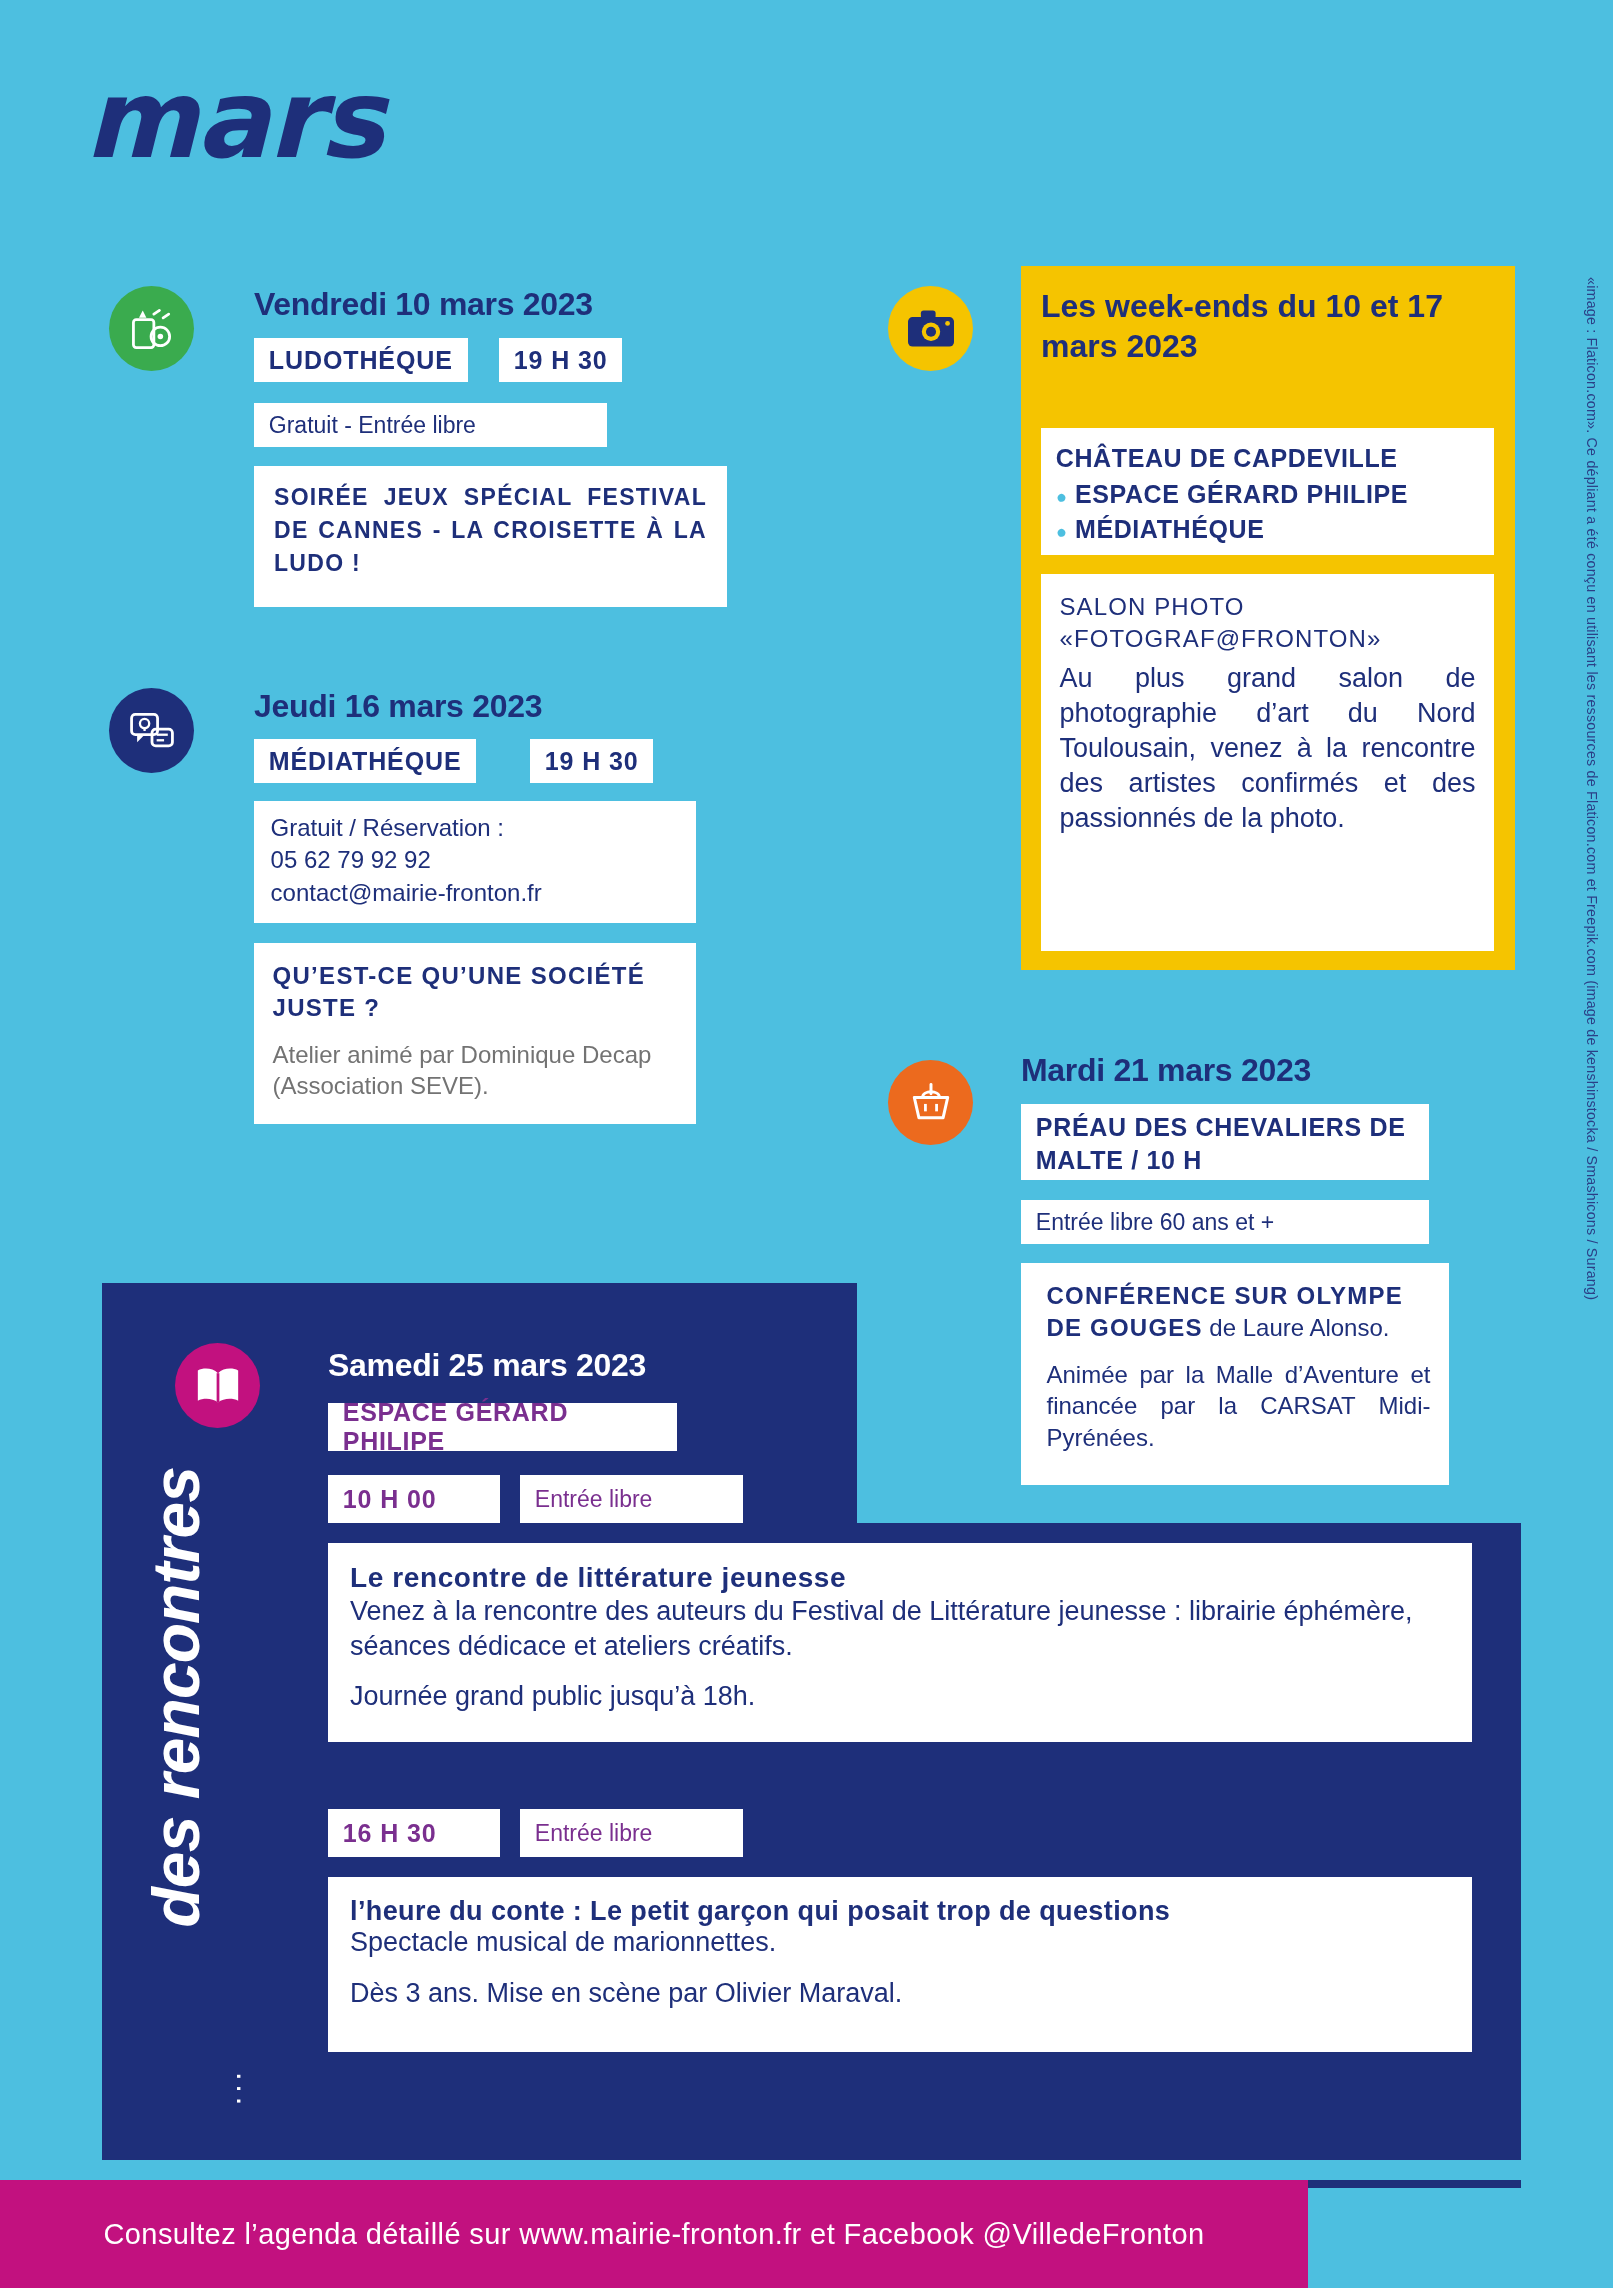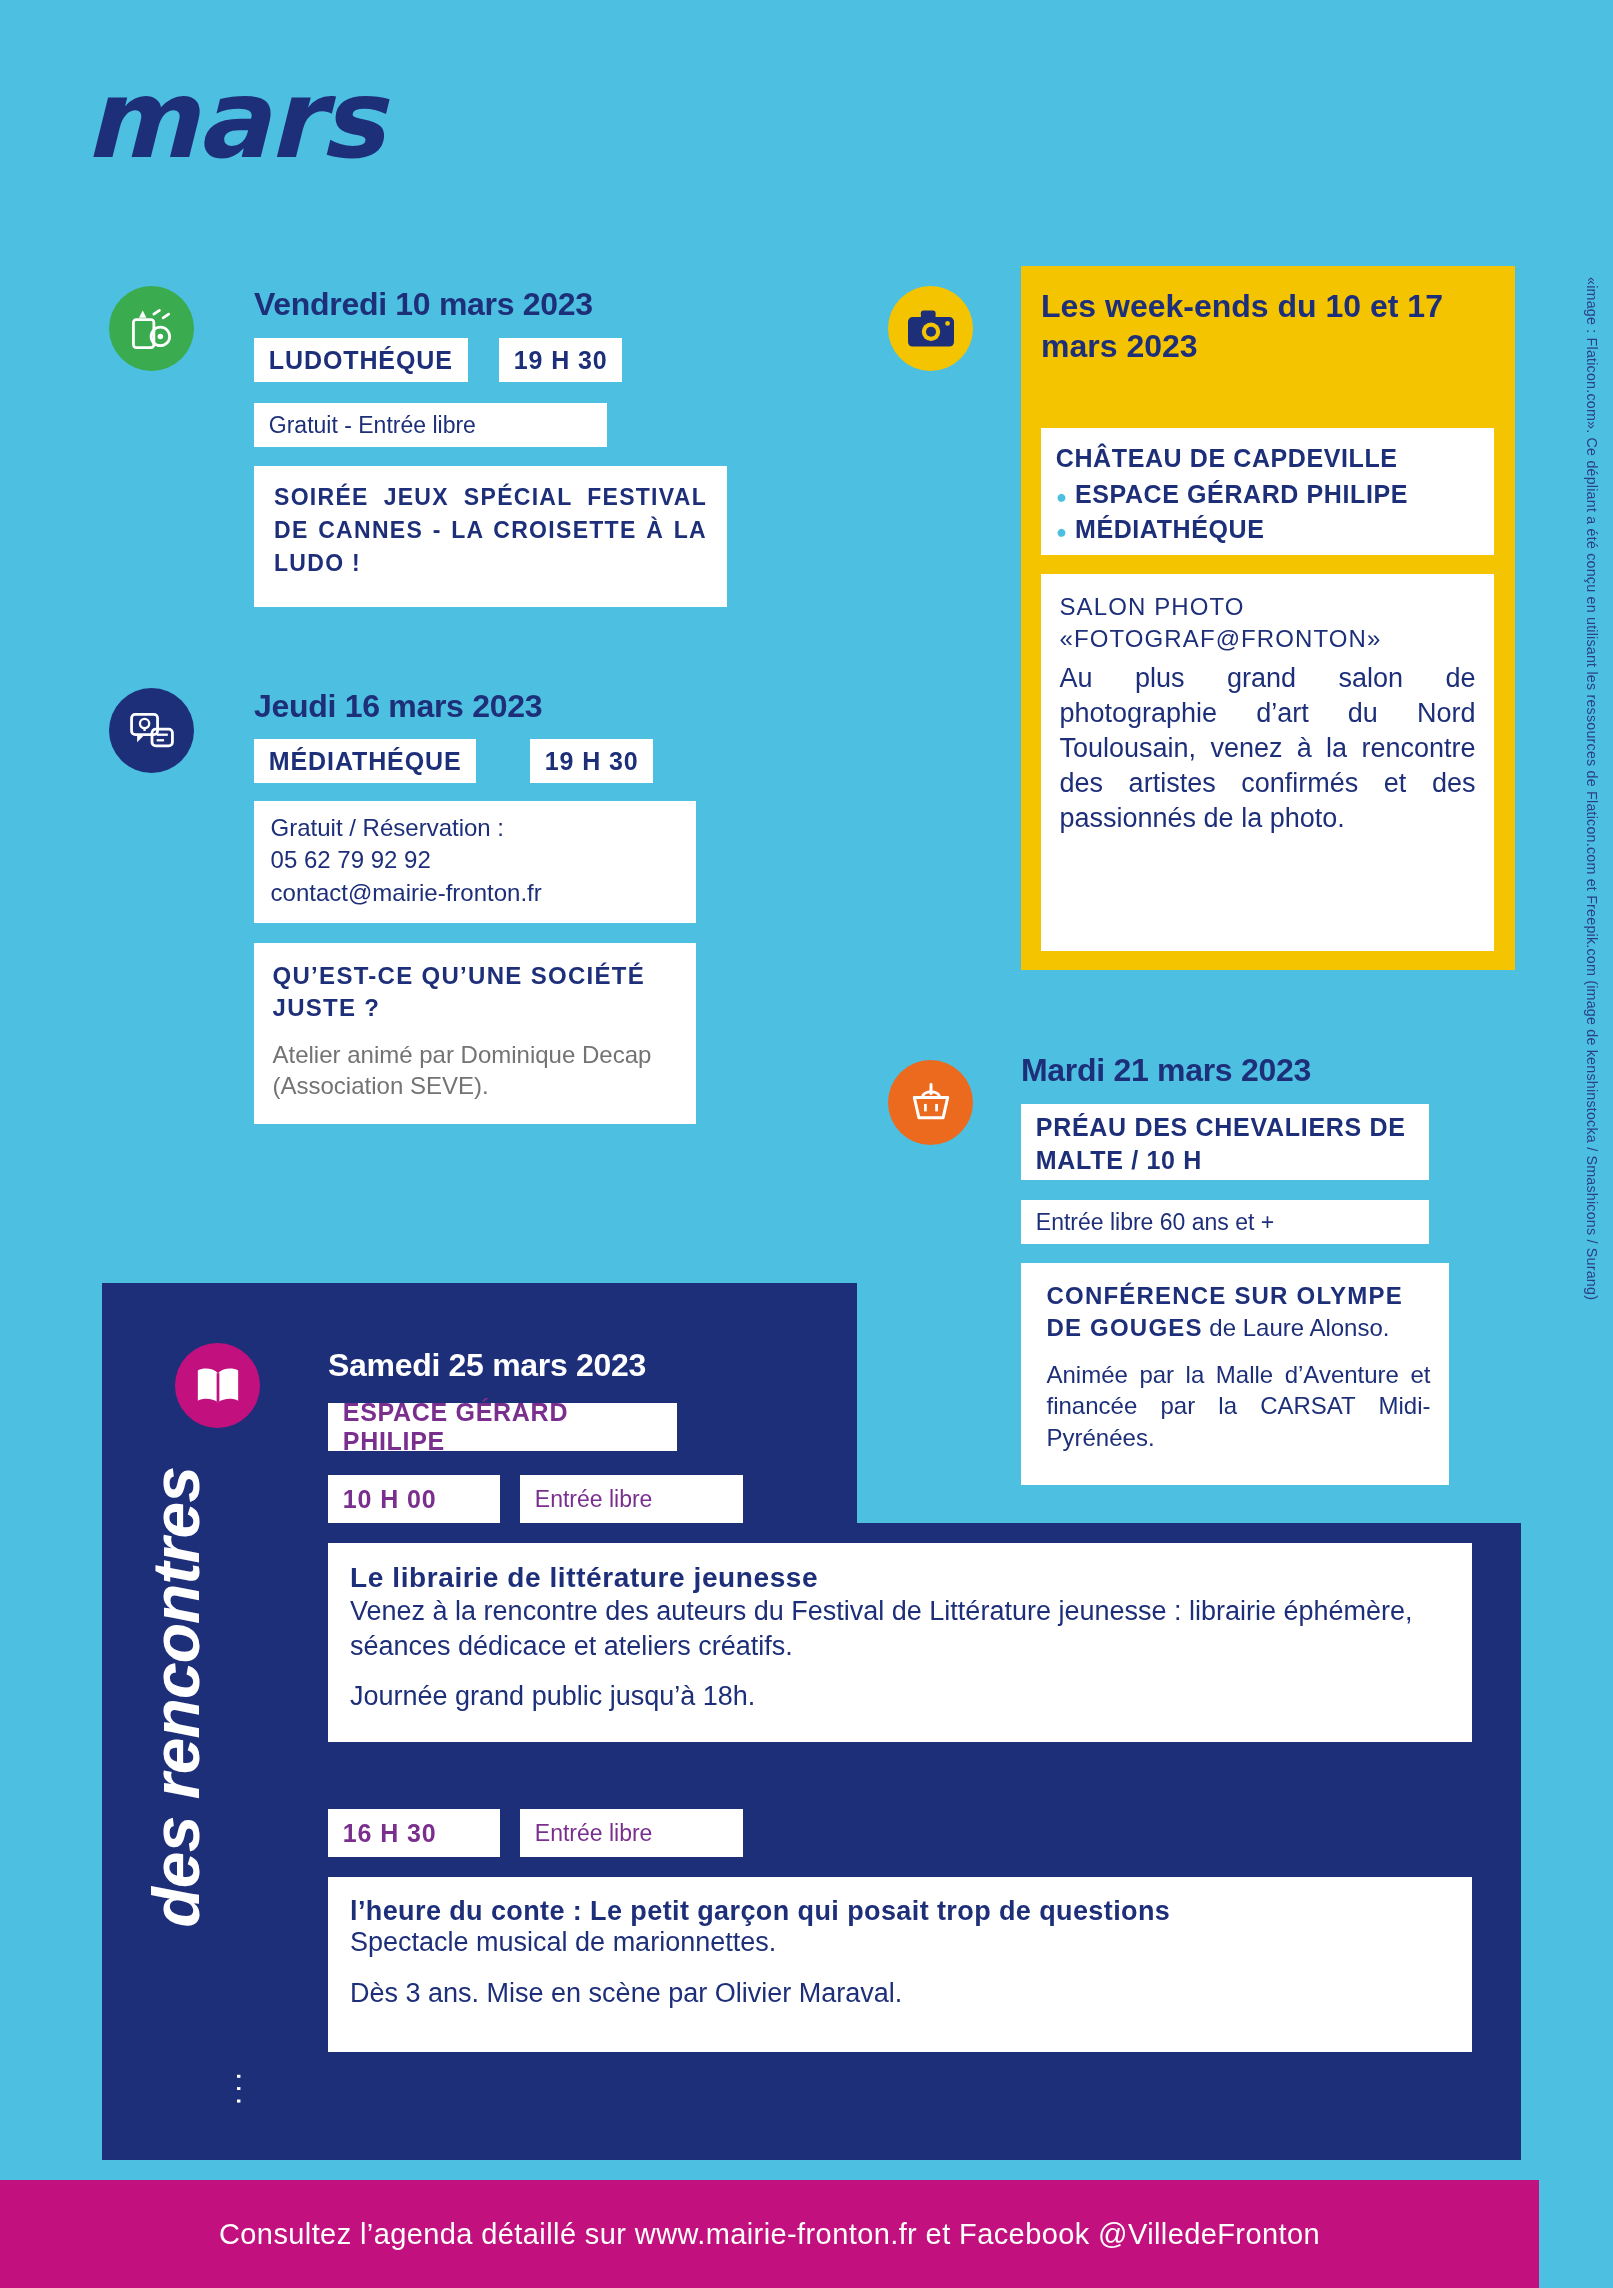--- a/index.html
+++ b/index.html
@@ -143,21 +143,21 @@
   #ev5-t2 { left:328px; top:1809px; width:172px; height:48px; font-size:25px; color:#7a2f8f; }
   #ev5-free2 { left:520px; top:1809px; width:223px; height:48px; font-size:23px; font-weight:normal; letter-spacing:0; color:#7a2f8f; }
   #ev5-desc2 { left:328px; top:1877px; width:1144px; height:175px; }
   #ev5-desc2 .inner { padding:18.5px 22px; }
   #ev5-desc2 .h { font-size:27px; font-weight:bold; color:#1e2f7a; letter-spacing:0.4px; }
   #ev5-desc2 .p { font-size:27px; color:#1e2f7a; }
   #ev5-desc2 .p2 { font-size:27px; color:#1e2f7a; margin-top:20px; }
 
   
   .footer {
-    position:absolute; left:0; bottom:0; width:1539px; height:109px;
+    position:absolute; left:0; bottom:0; width:1308px; height:109px;
     background:#c2117f;
     display:flex; align-items:center; justify-content:center;
   }
   .footer span {
     color:#ffffff; font-size:29px; letter-spacing:0.4px;
   }
   .footer-gap { position:absolute; left:0; bottom:109px; width:1613px; height:20px; background:#4dbfe0; }
 </style>
 </head>
 <body>
@@ -273,21 +273,21 @@
       <line x1="28" y1="10" x2="28" y2="42" stroke="#c2117f" stroke-width="3"></line>
     </svg>
   </div>
   <div class="date-title" id="ev5-date">Samedi 25 mars 2023</div>
   <div class="tag" id="ev5-place">ESPACE GÉRARD PHILIPE</div>
 
   <div class="tag" id="ev5-t1">10 H 00</div>
   <div class="tag" id="ev5-free1">Entrée libre</div>
   <div class="white-box" id="ev5-desc1">
     <div class="inner">
-      <div class="h">Le librairie de littérature jeunesse</div>
+      <div class="h">Le rencontre de littérature jeunesse</div>
       <div class="p">Venez à la rencontre des auteurs du Festival de Littérature jeunesse : librairie éphémère, séances dédicace et ateliers créatifs.</div>
       <div class="p2">Journée grand public jusqu’à 18h.</div>
     </div>
   </div>
 
   <div class="tag" id="ev5-t2">16 H 30</div>
   <div class="tag" id="ev5-free2">Entrée libre</div>
   <div class="white-box" id="ev5-desc2">
     <div class="inner">
       <div class="h">l’heure du conte : Le petit garçon qui posait trop de questions</div>

